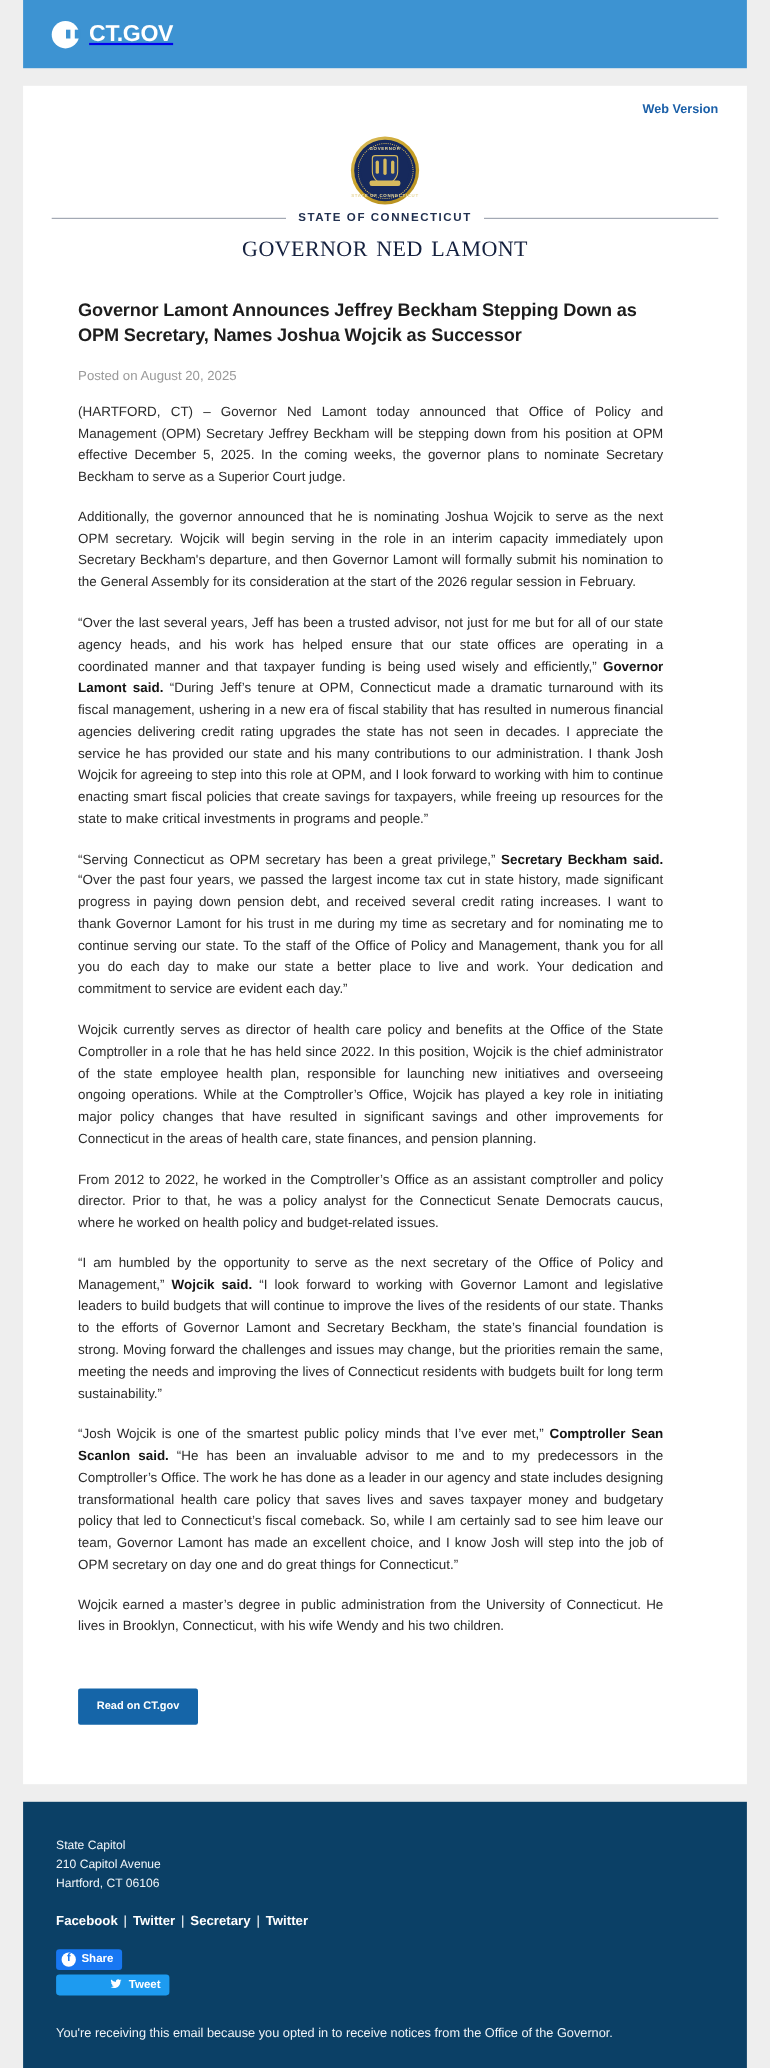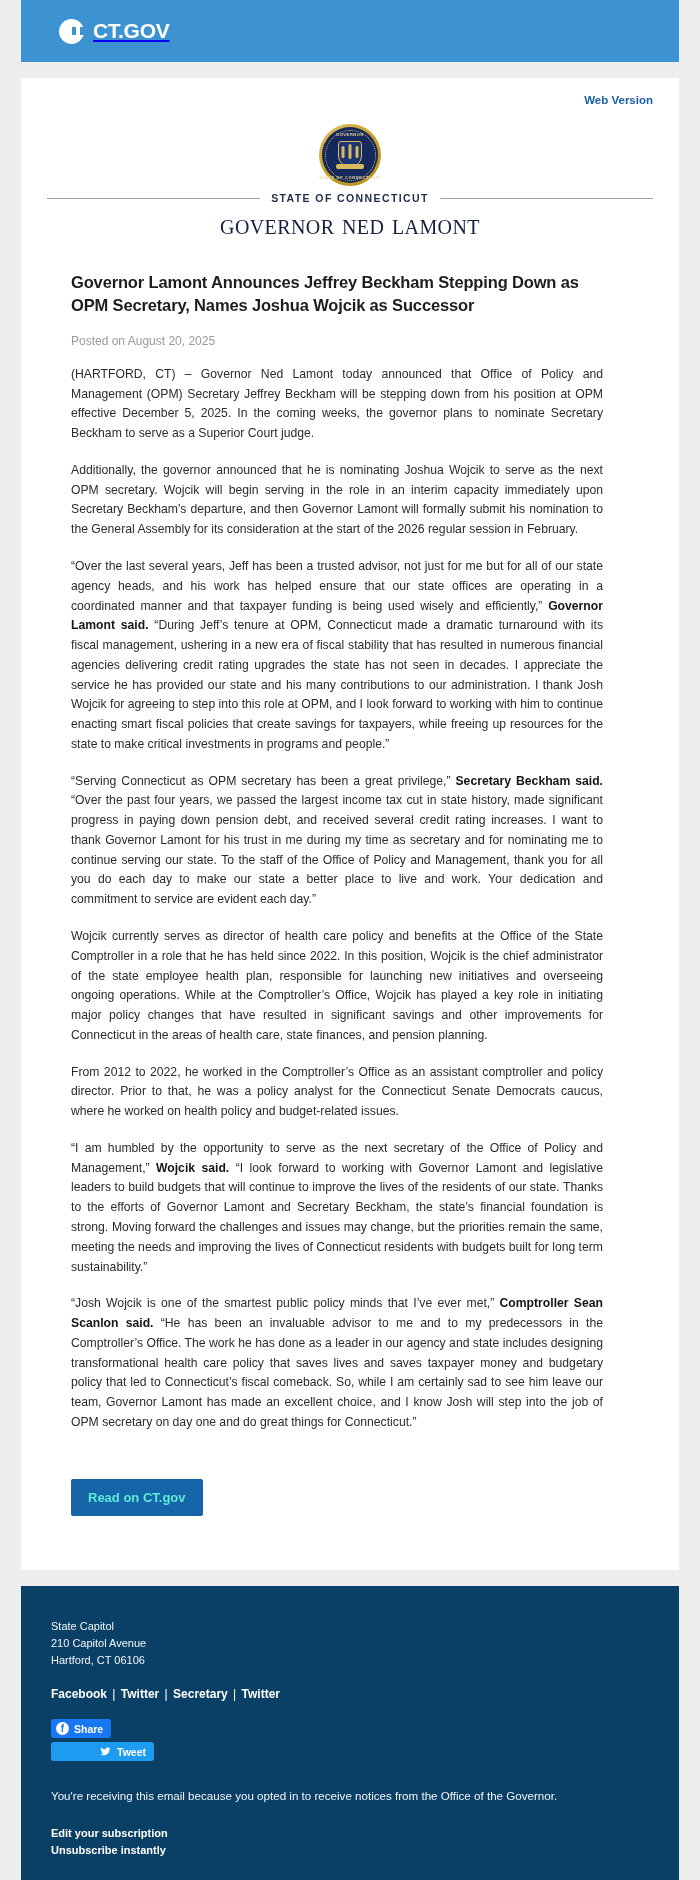--- a/index.html
+++ b/index.html
@@ -17,21 +17,21 @@
     position: relative;
   }
 
   
   .topbar {
     margin: 0 21px;
     height: 62px;
     background: #3d93d2;
     display: flex;
     align-items: center;
-    padding-left: 38px;
+    padding-left: 26px;
   }
   .brand {
     display: flex;
     align-items: center;
     gap: 9px;
   }
   .ct-mark {
     width: 25px;
     height: 25px;
     position: relative;
@@ -216,22 +216,22 @@
     line-height: 1.62;
     color: #2b2b2b;
     text-align: justify;
   }
   .para b { font-weight: bold; color: #151515; }
 
   .cta-wrap { padding: 46px 50px 54px 50px; }
   .cta {
     display: inline-block;
     background: #1565a8;
-    color: #5eead4;
-    font-size: 13px;
+    color: #ffffff;
+    font-size: 10px;
     font-weight: bold;
     padding: 11px 17px;
     border: none;
     border-radius: 2px;
     text-decoration: none;
     cursor: pointer;
     font-family: "Liberation Sans", sans-serif;
     text-align: right;
   }
 
@@ -360,20 +360,21 @@
       <div class="posted">Posted on August 20, 2025</div>
       <div id="paras">
           <div class="para"><span>(HARTFORD, CT) – Governor Ned Lamont today announced that Office of Policy and Management (OPM) Secretary Jeffrey Beckham will be stepping down from his position at OPM effective December 5, 2025. In the coming weeks, the governor plans to nominate Secretary Beckham to serve as a Superior Court judge.</span></div>
           <div class="para"><span>Additionally, the governor announced that he is nominating Joshua Wojcik to serve as the next OPM secretary. Wojcik will begin serving in the role in an interim capacity immediately upon Secretary Beckham's departure, and then Governor Lamont will formally submit his nomination to the General Assembly for its consideration at the start of the 2026 regular session in February.</span></div>
           <div class="para"><span>“Over the last several years, Jeff has been a trusted advisor, not just for me but for all of our state agency heads, and his work has helped ensure that our state offices are operating in a coordinated manner and that taxpayer funding is being used wisely and efficiently,” </span><b>Governor Lamont said.</b><span> “During Jeff’s tenure at OPM, Connecticut made a dramatic turnaround with its fiscal management, ushering in a new era of fiscal stability that has resulted in numerous financial agencies delivering credit rating upgrades the state has not seen in decades. I appreciate the service he has provided our state and his many contributions to our administration. I thank Josh Wojcik for agreeing to step into this role at OPM, and I look forward to working with him to continue enacting smart fiscal policies that create savings for taxpayers, while freeing up resources for the state to make critical investments in programs and people.”</span></div>
           <div class="para"><span>“Serving Connecticut as OPM secretary has been a great privilege,” </span><b>Secretary Beckham said.</b><span> “Over the past four years, we passed the largest income tax cut in state history, made significant progress in paying down pension debt, and received several credit rating increases. I want to thank Governor Lamont for his trust in me during my time as secretary and for nominating me to continue serving our state. To the staff of the Office of Policy and Management, thank you for all you do each day to make our state a better place to live and work. Your dedication and commitment to service are evident each day.”</span></div>
           <div class="para"><span>Wojcik currently serves as director of health care policy and benefits at the Office of the State Comptroller in a role that he has held since 2022. In this position, Wojcik is the chief administrator of the state employee health plan, responsible for launching new initiatives and overseeing ongoing operations. While at the Comptroller’s Office, Wojcik has played a key role in initiating major policy changes that have resulted in significant savings and other improvements for Connecticut in the areas of health care, state finances, and pension planning.</span></div>
           <div class="para"><span>From 2012 to 2022, he worked in the Comptroller’s Office as an assistant comptroller and policy director. Prior to that, he was a policy analyst for the Connecticut Senate Democrats caucus, where he worked on health policy and budget-related issues.</span></div>
           <div class="para"><span>“I am humbled by the opportunity to serve as the next secretary of the Office of Policy and Management,” </span><b>Wojcik said.</b><span> “I look forward to working with Governor Lamont and legislative leaders to build budgets that will continue to improve the lives of the residents of our state. Thanks to the efforts of Governor Lamont and Secretary Beckham, the state’s financial foundation is strong. Moving forward the challenges and issues may change, but the priorities remain the same, meeting the needs and improving the lives of Connecticut residents with budgets built for long term sustainability.”</span></div>
           <div class="para"><span>“Josh Wojcik is one of the smartest public policy minds that I’ve ever met,” </span><b>Comptroller Sean Scanlon said.</b><span> “He has been an invaluable advisor to me and to my predecessors in the Comptroller’s Office. The work he has done as a leader in our agency and state includes designing transformational health care policy that saves lives and saves taxpayer money and budgetary policy that led to Connecticut’s fiscal comeback. So, while I am certainly sad to see him leave our team, Governor Lamont has made an excellent choice, and I know Josh will step into the job of OPM secretary on day one and do great things for Connecticut.”</span></div>
+          <div class="para"><span>Wojcik earned a master’s degree in public administration from the University of Connecticut. He lives in Brooklyn, Connecticut, with his wife Wendy and his two children.</span></div>
         </div>
     </div>
 
     <div class="cta-wrap">
       <a class="cta" href="#">Read on CT.gov</a>
     </div>
   </div>
 
   <div class="footer">
     <div class="addr" id="addr">

